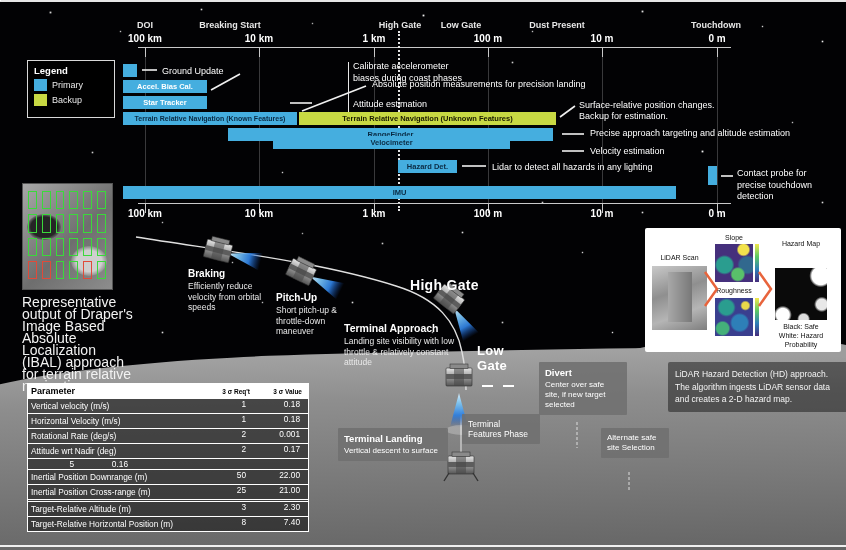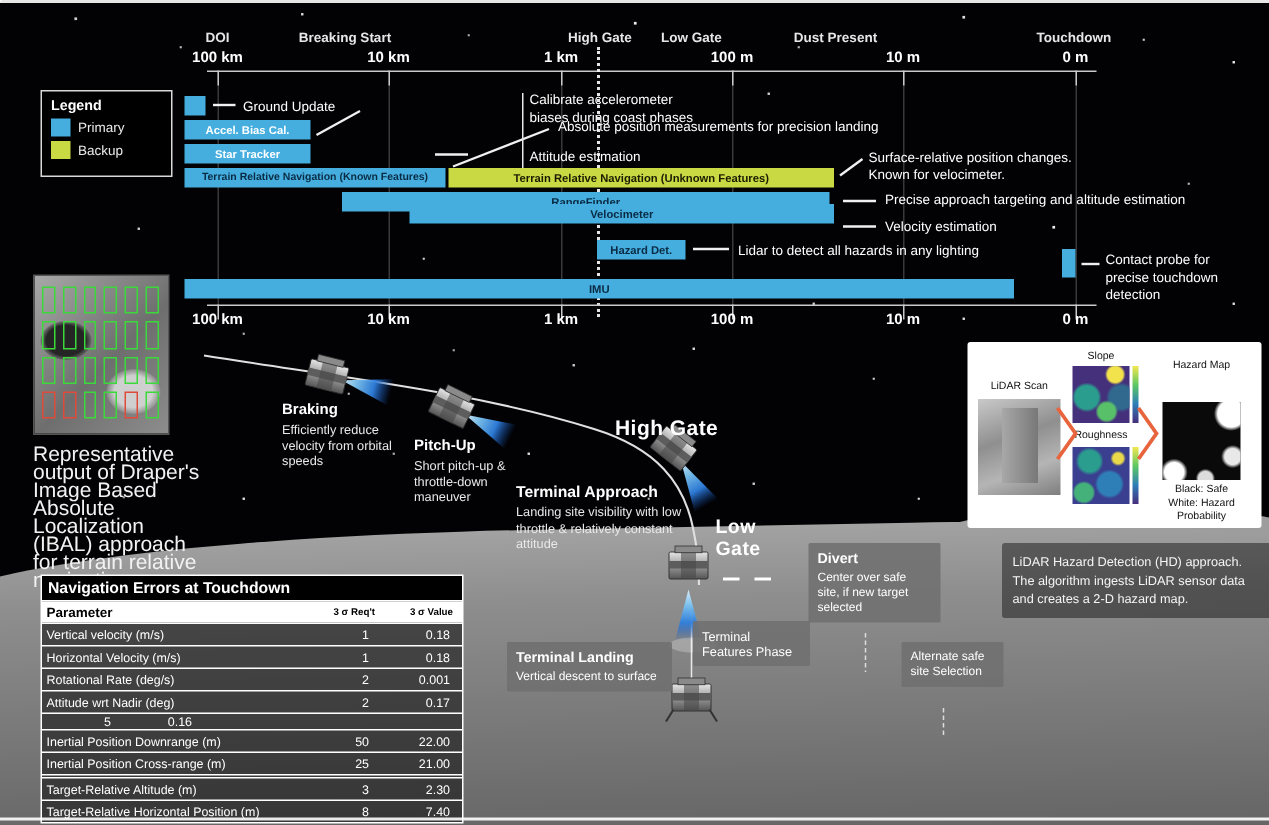--- a/index.html
+++ b/index.html
@@ -102,21 +102,21 @@
       radial-gradient(circle at 55% 98%,#ddd 0 8%,transparent 11%);}
   .hd-cap{left:668px;top:362px;width:168px;font-size:8.5px;line-height:12.5px;color:#f5f5f5;z-index:9;
     background:rgba(8,8,8,.45);padding:6px 7px;border-radius:2px;}
 
   
   .etable{left:27px;top:383px;width:282px;z-index:10;border:1px solid #fff;box-sizing:border-box;}
   .etitle{background:#000;color:#fff;font-weight:bold;font-size:10.5px;padding:2px 4px;border-bottom:1px solid #fff;}
   .ehead{display:flex;background:#fff;color:#000;font-size:8.5px;align-items:center;}
   .ehead .p{flex:1;font-weight:bold;padding:2px 3px;font-size:9px;}
   .ehead .r,.ehead .v{width:46px;text-align:right;font-size:6.5px;padding-right:6px;font-weight:bold;}
-  .erow{display:flex;background:rgba(22,22,22,.6);color:#fff;font-size:8.3px;border-top:1px solid #fff;align-items:center;}
+  .erow{display:flex;background:rgba(22,22,22,.6);color:#fff;font-size:8.3px;border-top:1px solid #fff;align-items:flex-start;}
   .erow .p{flex:1;padding:2px 3px;white-space:nowrap;}
   .erow .r,.erow .v{width:46px;text-align:right;padding-right:8px;}
   .erow.sep{border-top:3px double #fff;}
 </style>
 </head>
 <body>
 
 <div class="stage">
   <div class="abs frame" style="top:0;"></div>
   <div class="abs frame" style="top:545px;"></div>
@@ -160,21 +160,21 @@
   <div class="abs grid" style="left:717px;"></div>
   <div class="abs dotline"></div>
 
   <div class="abs bar blue" style="left:123px;top:64px;width:14px;"></div>
   <div class="abs ann" style="left:162px;top:66px;">Ground Update</div>
   <div class="abs bar blue wtxt" style="left:123px;top:80px;width:84px;">Accel. Bias Cal.</div>
   <div class="abs bar blue wtxt" style="left:123px;top:96px;width:84px;">Star Tracker</div>
   <div class="abs bar blue" style="left:123px;top:112px;width:174px;font-size:7px;">Terrain Relative Navigation (Known Features)</div>
   <div class="abs bar yellow" style="left:299px;top:112px;width:257px;">Terrain Relative Navigation (Unknown Features)</div>
   <div class="abs bar blue" style="left:228px;top:128px;width:325px;">RangeFinder</div>
-  <div class="abs bar blue" style="left:273px;top:136px;width:283px;">Velocimeter</div>
+  <div class="abs bar blue" style="left:273px;top:136px;width:237px;">Velocimeter</div>
   <div class="abs bar blue" style="left:398px;top:160px;width:59px;">Hazard Det.</div>
   <div class="abs bar blue" style="left:708px;top:166px;width:9px;height:19px;"></div>
   <div class="abs bar blue" style="left:123px;top:186px;width:553px;">IMU</div>
 
   <svg class="abs" style="left:0;top:0;z-index:7;" width="846" height="230">
     <g stroke="#f0f0f0" stroke-width="1.6" fill="none">
       <path d="M142,70 H157"></path>
       <path d="M211,90 L240,74"></path>
       <path d="M290,103 H312"></path>
       <path d="M302,111 L366,86"></path>
@@ -184,21 +184,21 @@
       <path d="M462,166 H486"></path>
       <path d="M721,176 H733"></path>
     </g>
   </svg>
 
   <div class="abs vbar"></div>
   <div class="abs ann annw" style="left:353px;top:61px;width:122px;">Calibrate accelerometer biases during coast phases</div>
   <div class="abs ann" style="left:353px;top:99px;">Attitude estimation</div>
   <div class="abs ann" style="left:372px;top:79px;">Absolute position measurements for precision landing</div>
   <div class="abs ann" style="left:579px;top:100px;">Surface-relative position changes.</div>
-  <div class="abs ann" style="left:579px;top:111px;">Known for velocimeter.</div>
+  <div class="abs ann" style="left:579px;top:111px;">Backup for estimation.</div>
   <div class="abs ann" style="left:590px;top:128px;">Precise approach targeting and altitude estimation</div>
   <div class="abs ann" style="left:590px;top:146px;">Velocity estimation</div>
   <div class="abs ann" style="left:492px;top:162px;">Lidar to detect all hazards in any lighting</div>
   <div class="abs ann annw" style="left:737px;top:168px;width:100px;">Contact probe for precise touchdown detection</div>
 
   <div class="abs ruler" style="left:138px;top:203px;width:593px;height:1px;"></div>
   <div class="abs tick" style="left:145px;top:203px;"></div>
   <div class="abs tick" style="left:259px;top:203px;"></div>
   <div class="abs tick" style="left:374px;top:203px;"></div>
   <div class="abs tick" style="left:488px;top:203px;"></div>
@@ -348,21 +348,20 @@
     <svg class="abs" style="left:0;top:0;" width="196" height="124">
       <g stroke="#e8643c" stroke-width="2.5" fill="none">
         <polyline points="60,44 72,61 60,78"></polyline>
         <polyline points="114,44 126,61 114,78"></polyline>
       </g>
     </svg>
   </div>
   <div class="abs hd-cap">LiDAR Hazard Detection (HD) approach. The algorithm ingests LiDAR sensor data and creates a 2-D hazard map.</div>
 
   <div class="abs etable">
-    <div class="etitle">Navigation Errors at Touchdown</div>
     <div class="ehead">
       <div class="p">Parameter</div>
       <div class="r">3 σ Req't</div>
       <div class="v">3 σ Value</div>
     </div>
     <div class="erow">
       <div class="p">Vertical velocity (m/s)</div>
       <div class="r">1</div>
       <div class="v">0.18</div>
     </div>

